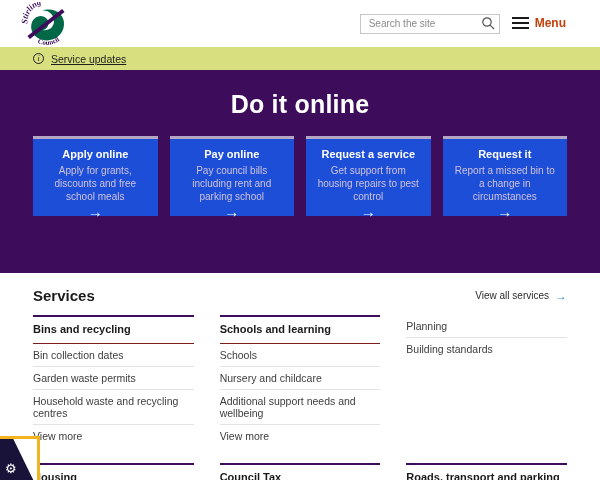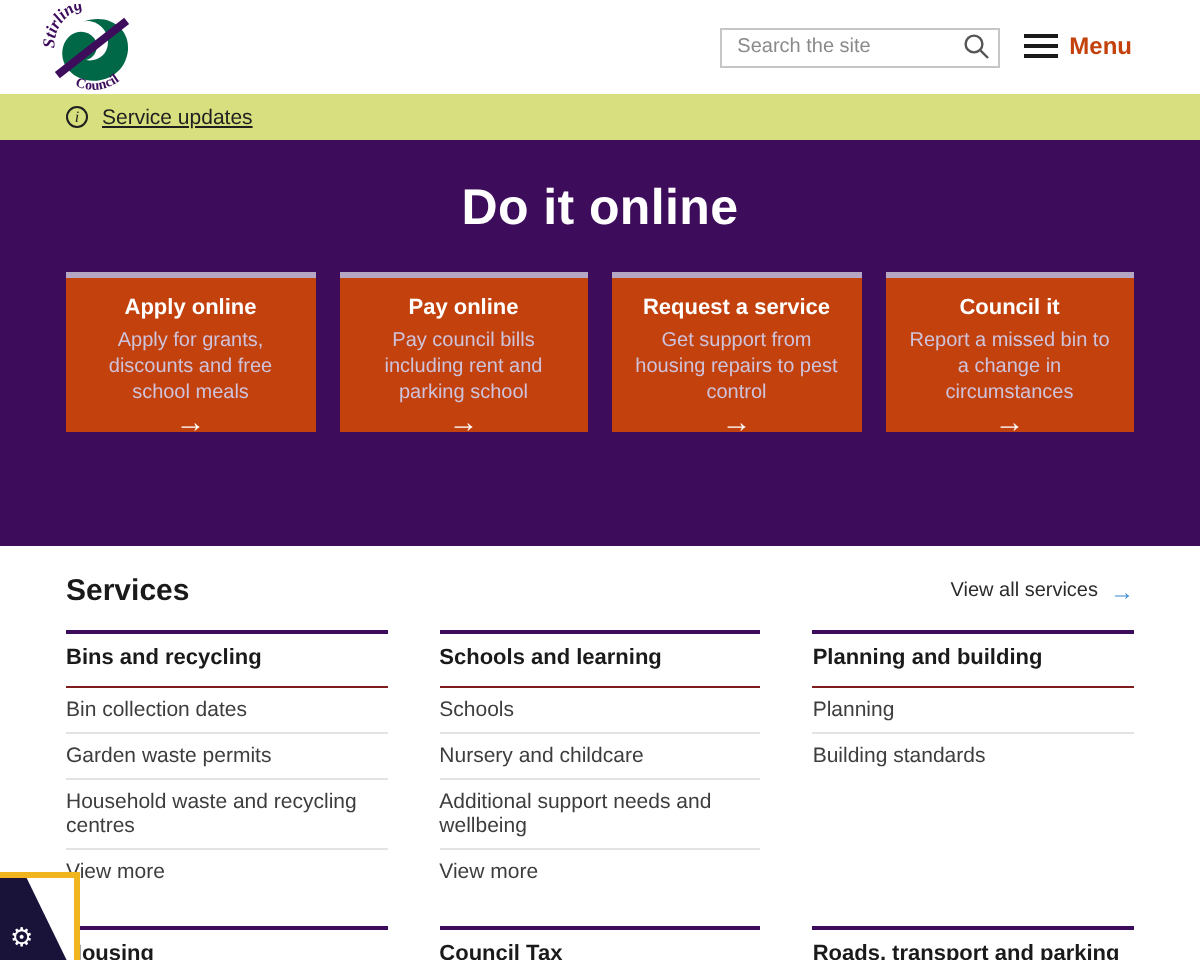--- a/index.html
+++ b/index.html
@@ -34,21 +34,21 @@
     font-size:8px; font-style:italic; font-family:"Liberation Serif", serif;
     color:#1f1f1f; line-height:1; flex:0 0 auto;
   }
   .alert-link { font-size:10.5px; color:#1f1f1f; text-decoration:underline; cursor:pointer; }
 
   
   .hero { height:203px; background:#3d0d5c; padding:20px 33px 0;text-align:center; }
   .hero-title { color:#ffffff; font-size:25px; font-weight:bold; margin-bottom:17px; letter-spacing:0.2px; }
   .cards { display:flex; gap:12px; }
   .card {
-    flex:1 1 0; height:80px; background:#c2410c; border-top:3px solid #b5a6c4;
+    flex:1 1 0; height:80px; background:#1d4ed8; border-top:3px solid #b5a6c4;
     padding:9px 10px 8px; display:flex; flex-direction:column; cursor:pointer;
   }
   .card-title { color:#ffffff; font-size:11px; font-weight:bold; margin-bottom:4px; }
   .card-desc { color:#cfc3dc; font-size:10px; line-height:1.32; }
   .card-arrow { margin-top:auto; color:#ffffff; font-size:15px; line-height:1; }
 
   
   .services { padding:14px 33px 0; }
   .services-head { display:flex; justify-content:space-between; align-items:center; margin-bottom:11px; }
   .services-title { font-size:15px; font-weight:bold; color:#1a1a1a; }
@@ -136,21 +136,21 @@
       <div class="card-arrow">→</div>
     </div>
 
     <div class="card">
       <div class="card-title">Request a service</div>
       <div class="card-desc">Get support from housing repairs to pest control</div>
       <div class="card-arrow">→</div>
     </div>
 
     <div class="card">
-      <div class="card-title">Council it</div>
+      <div class="card-title">Request it</div>
       <div class="card-desc">Report a missed bin to a change in circumstances</div>
       <div class="card-arrow">→</div>
     </div>
 
   </div>
 </div>
 
 <div class="services">
   <div class="services-head">
     <div class="services-title">Services</div>
@@ -169,21 +169,20 @@
       <div class="svc-item">View more</div>
     </div>
     <div class="svc-col">
       <div class="col-head">Schools and learning</div>
       <div class="svc-item">Schools</div>
       <div class="svc-item">Nursery and childcare</div>
       <div class="svc-item">Additional support needs and wellbeing</div>
       <div class="svc-item">View more</div>
     </div>
     <div class="svc-col">
-      <div class="col-head">Planning and building</div>
       <div class="svc-item">Planning</div>
       <div class="svc-item">Building standards</div>
     </div>
   </div>
 
   <div class="svc-grid row2">
     <div class="svc-col">
       <div class="col-head">Housing</div>
     </div>
     <div class="svc-col">

